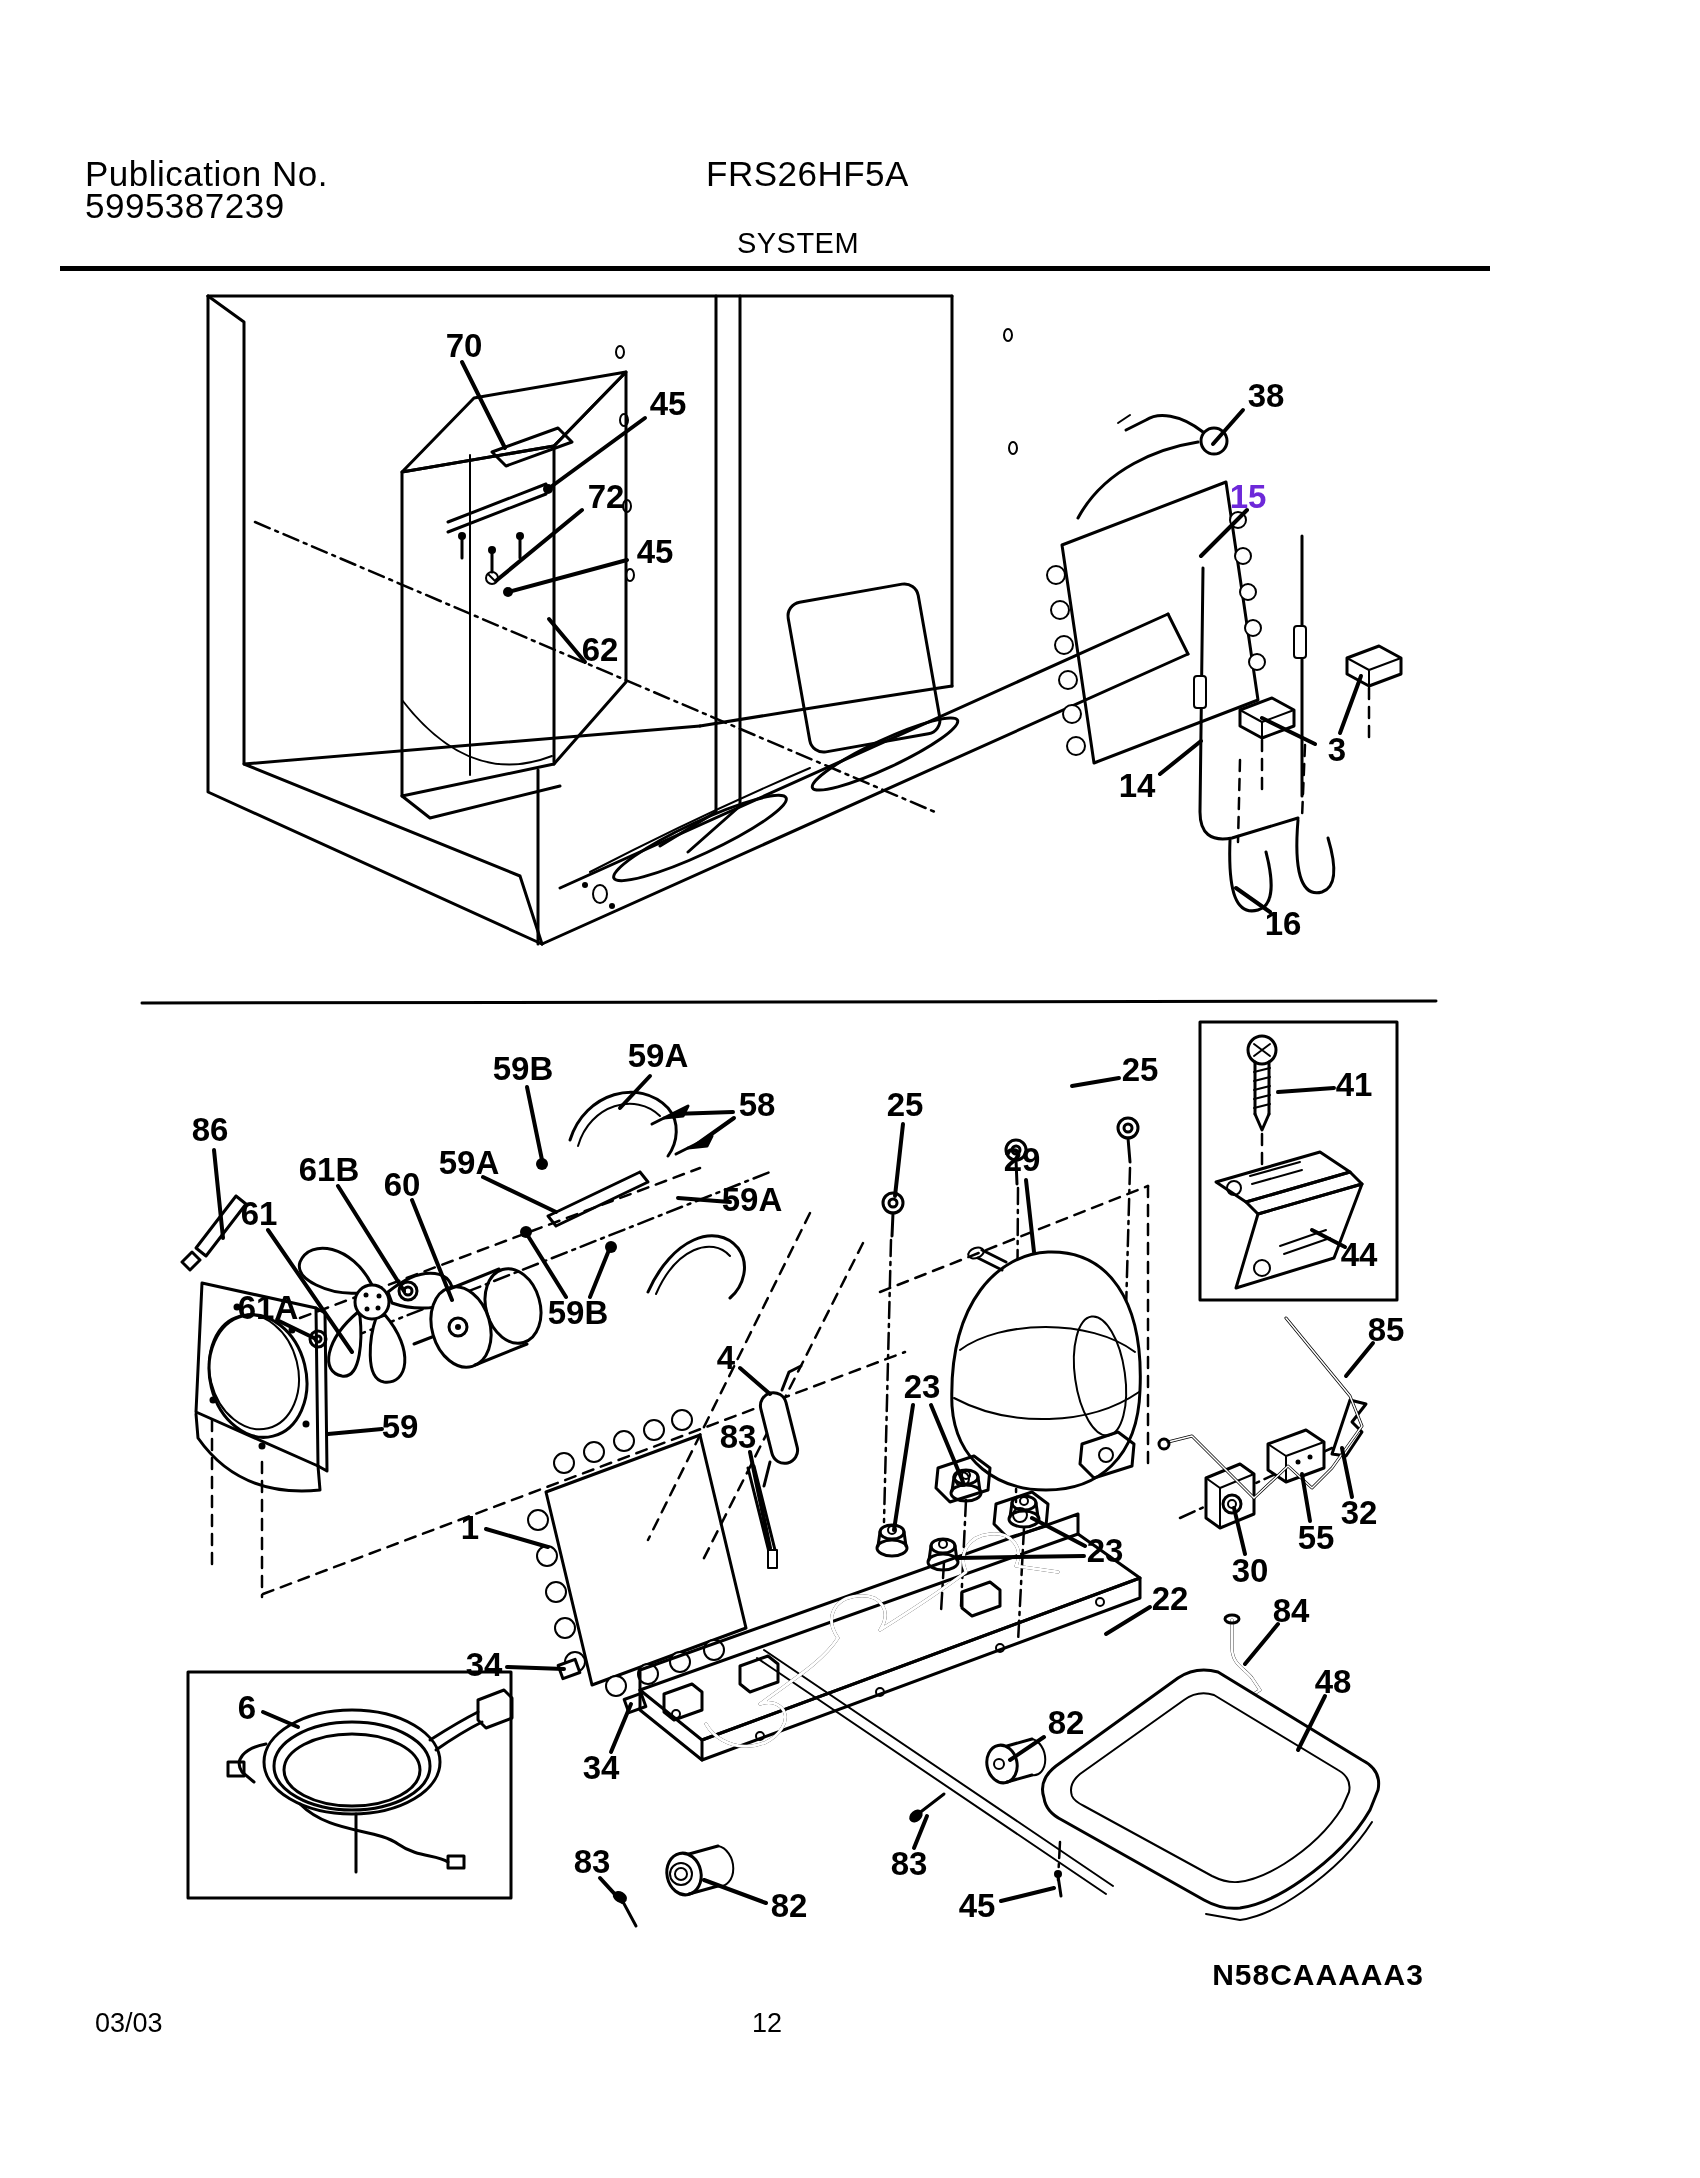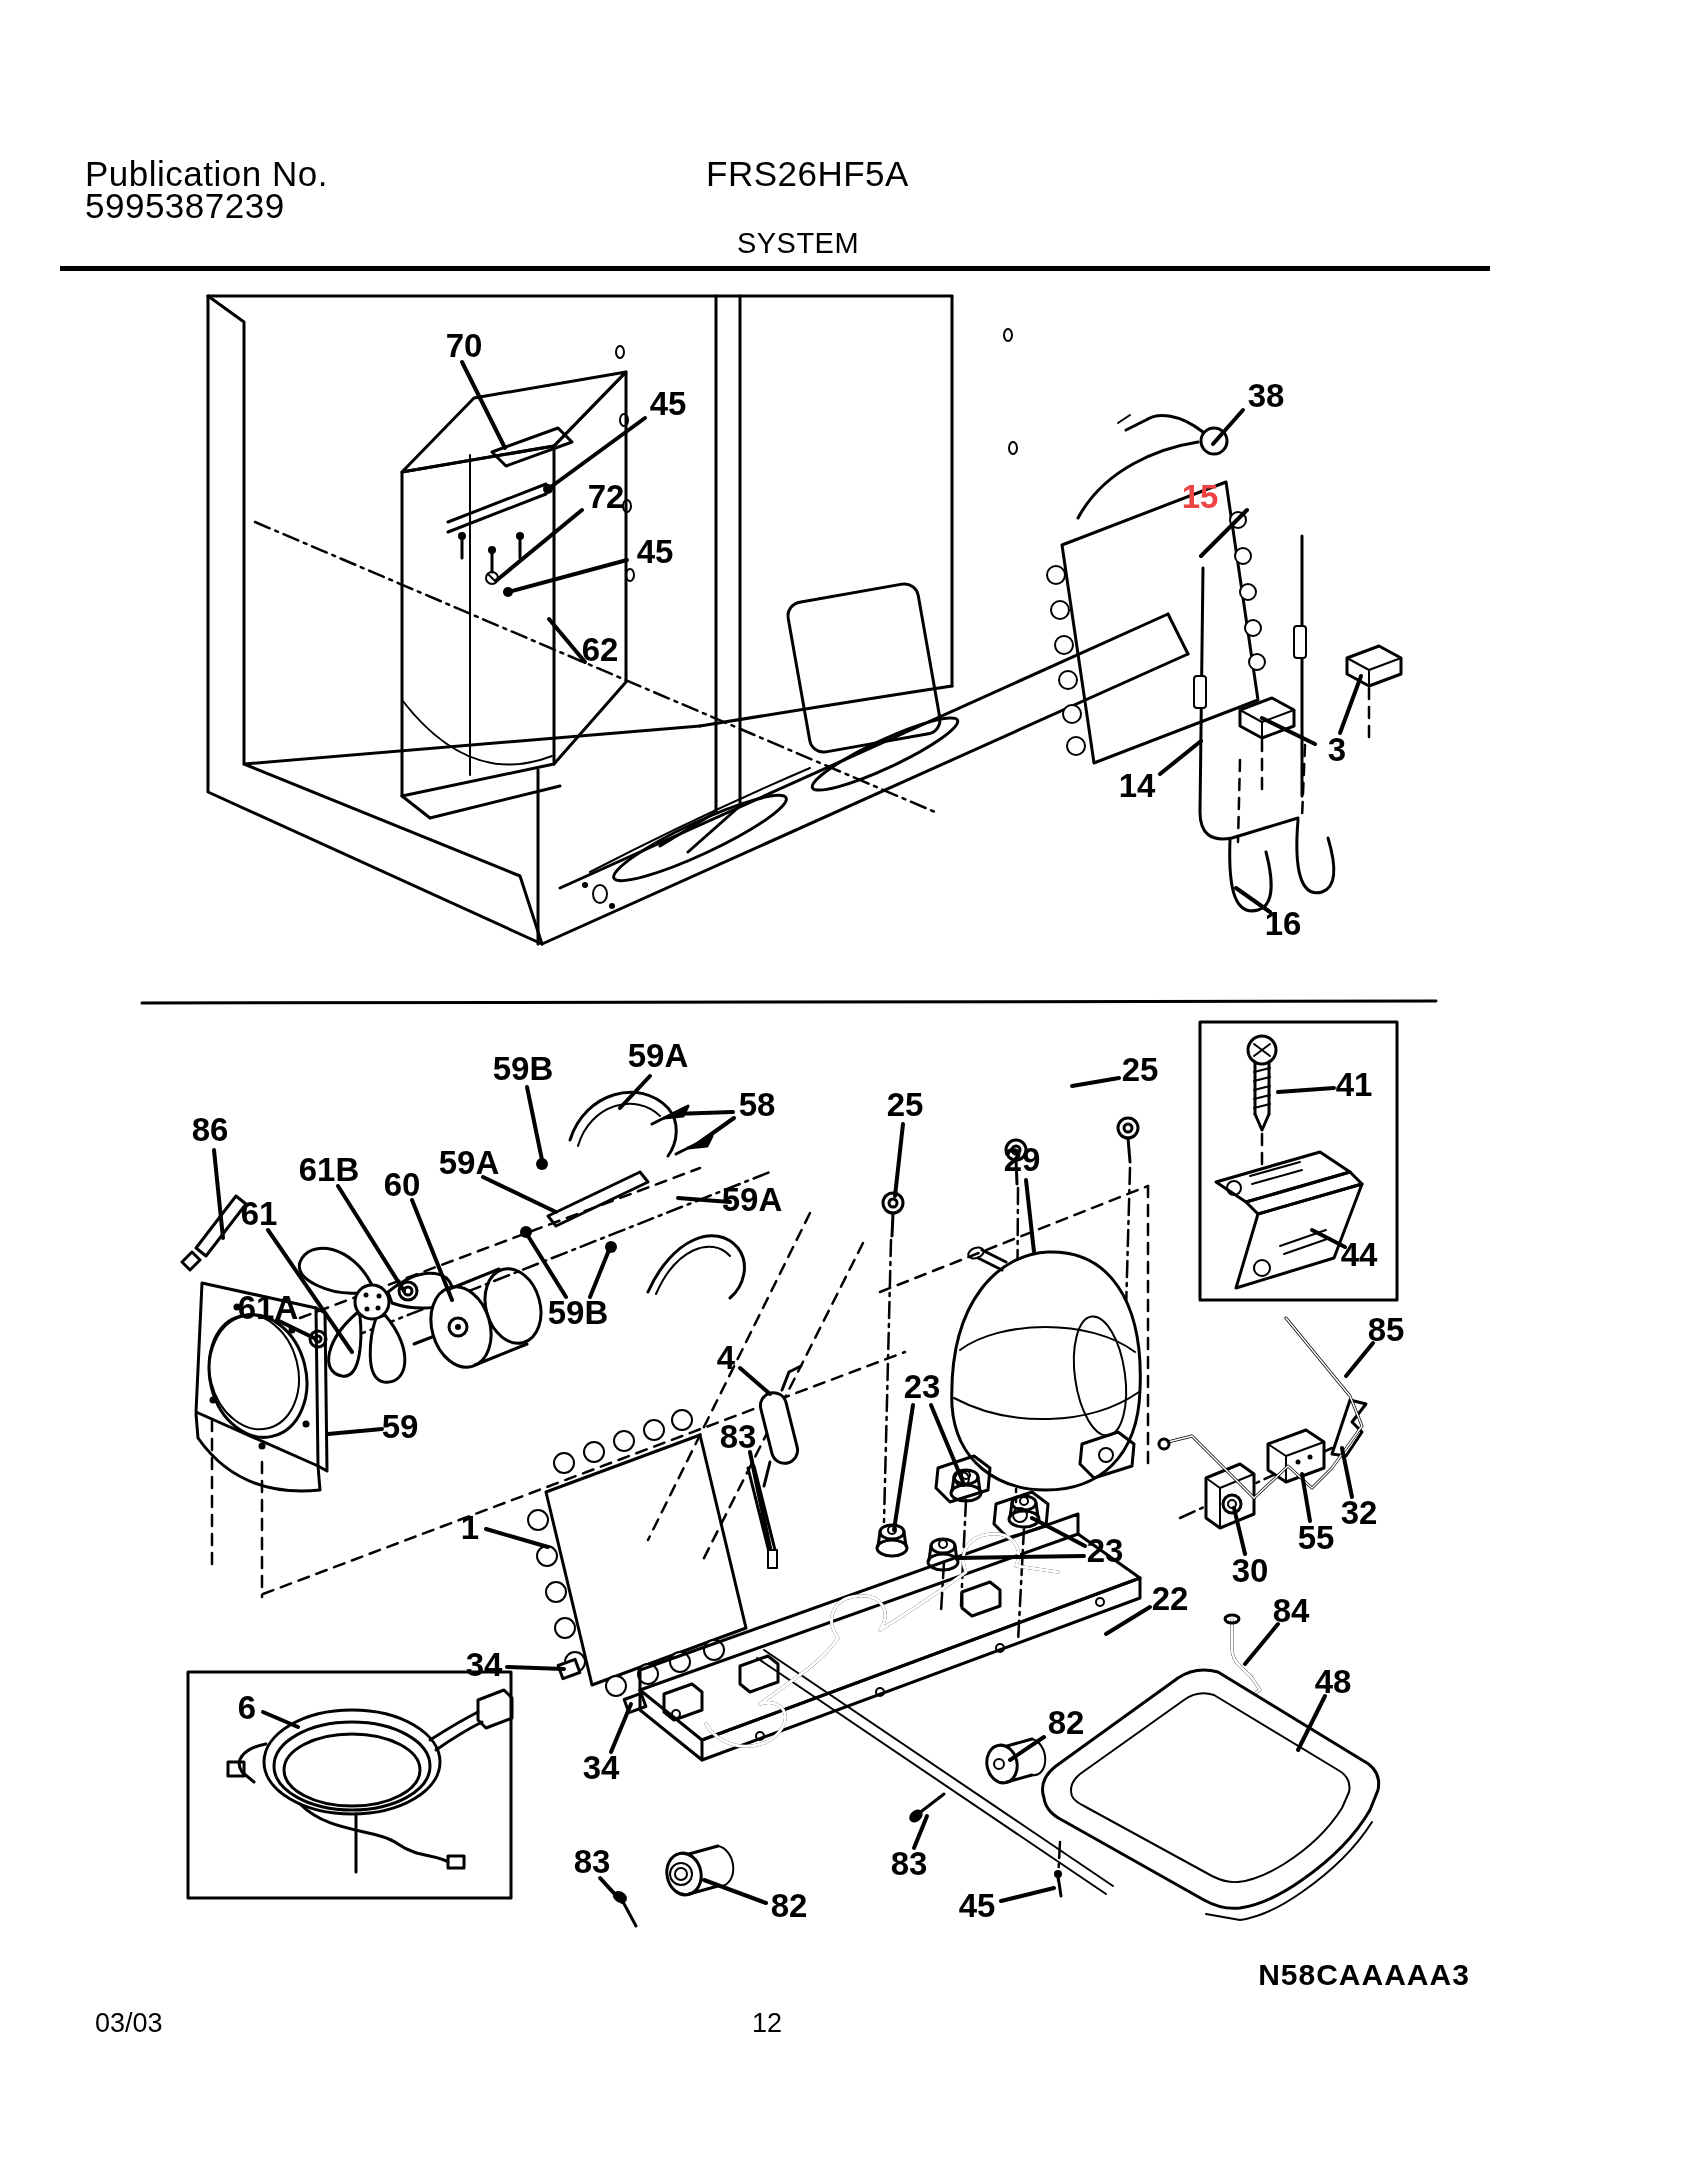--- a/index.html
+++ b/index.html
@@ -13,21 +13,21 @@
   #header-rule{position:absolute;left:60px;top:266px;width:1430px;height:5px;background:#000;}
   .art{position:absolute;left:0;top:0;}
   .art path,.art line,.art ellipse,.art circle,.art rect,.art polyline,.art polygon{
      stroke:#000;stroke-width:3;fill:none;stroke-linecap:round;stroke-linejoin:round;}
   .art .dash{stroke-dasharray:11 8;stroke-width:2.5;}
   .art .dashdot{stroke-dasharray:16 6 3 6;stroke-width:2.5;}
   .art .thin{stroke-width:2;}
   .part-label{position:absolute;transform:translate(-50%,-50%);font-weight:bold;
               font-size:33px;white-space:nowrap;}
   #diagram-code{position:absolute;left:1318px;top:1975px;transform:translate(-50%,-50%);
-                font-weight:bold;font-size:30px;letter-spacing:1px;margin-left:46px;}
+                font-weight:bold;font-size:30px;letter-spacing:1px;}
   .ftr-text{position:absolute;font-size:27px;}
   #footer-date{left:95px;top:2008px;}
   #footer-page{left:752px;top:2008px;}
 </style>
 </head>
 <body>
 
 <div class="page">
 
   <div class="hdr-text" id="pub-label">Publication No.</div>
@@ -477,21 +477,21 @@
       </g>
   </svg>
 
   <div id="labels-layer">
       <div class="part-label" style="left: 464px; top: 338px; color: rgb(0, 0, 0); margin-top: 8px;">70</div>
       <div class="part-label" style="left: 668px; top: 404px; color: rgb(0, 0, 0);">45</div>
       <div class="part-label" style="left: 606px; top: 497px; color: rgb(0, 0, 0);">72</div>
       <div class="part-label" style="left: 655px; top: 552px; color: rgb(0, 0, 0);">45</div>
       <div class="part-label" style="left: 600px; top: 650px; color: rgb(0, 0, 0);">62</div>
       <div class="part-label" style="left: 1266px; top: 396px; color: rgb(0, 0, 0);">38</div>
-      <div class="part-label" style="left: 1200px; top: 497px; color: #ef4444;">15</div>
+      <div class="part-label" style="left: 1248px; top: 497px; color: #6d28d9;">15</div>
       <div class="part-label" style="left: 1337px; top: 750px; color: rgb(0, 0, 0);">3</div>
       <div class="part-label" style="left: 1137px; top: 786px; color: rgb(0, 0, 0);">14</div>
       <div class="part-label" style="left: 1283px; top: 924px; color: rgb(0, 0, 0);">16</div>
       <div class="part-label" style="left: 210px; top: 1130px; color: rgb(0, 0, 0);">86</div>
       <div class="part-label" style="left: 523px; top: 1069px; color: rgb(0, 0, 0);">59B</div>
       <div class="part-label" style="left: 658px; top: 1056px; color: rgb(0, 0, 0);">59A</div>
       <div class="part-label" style="left: 757px; top: 1105px; color: rgb(0, 0, 0);">58</div>
       <div class="part-label" style="left: 469px; top: 1163px; color: rgb(0, 0, 0);">59A</div>
       <div class="part-label" style="left: 329px; top: 1170px; color: rgb(0, 0, 0);">61B</div>
       <div class="part-label" style="left: 402px; top: 1185px; color: rgb(0, 0, 0);">60</div>

